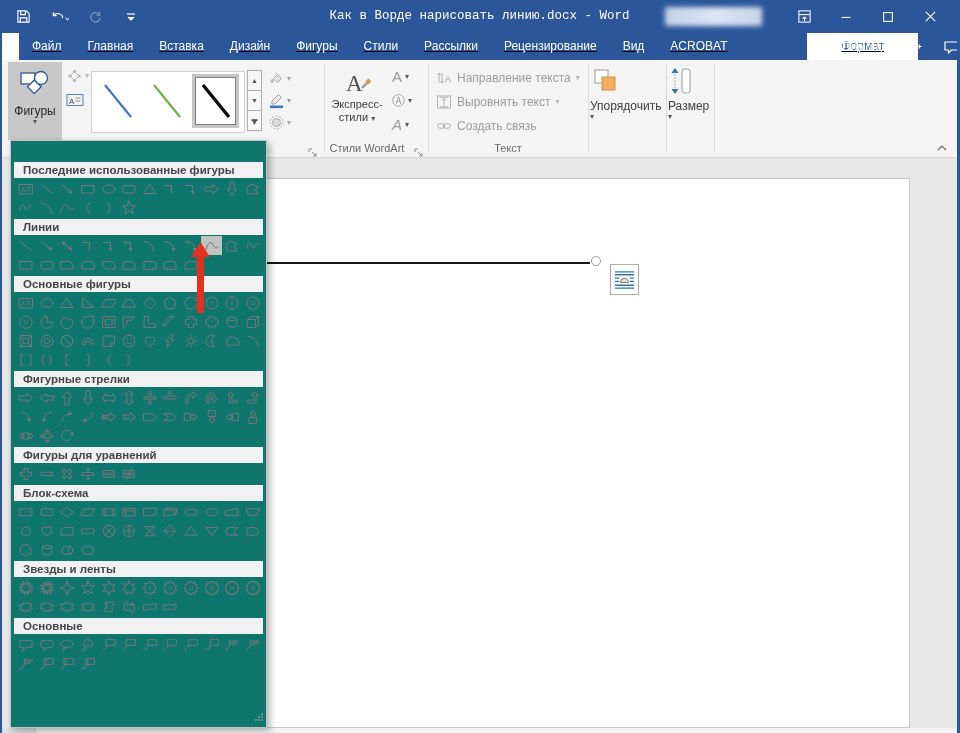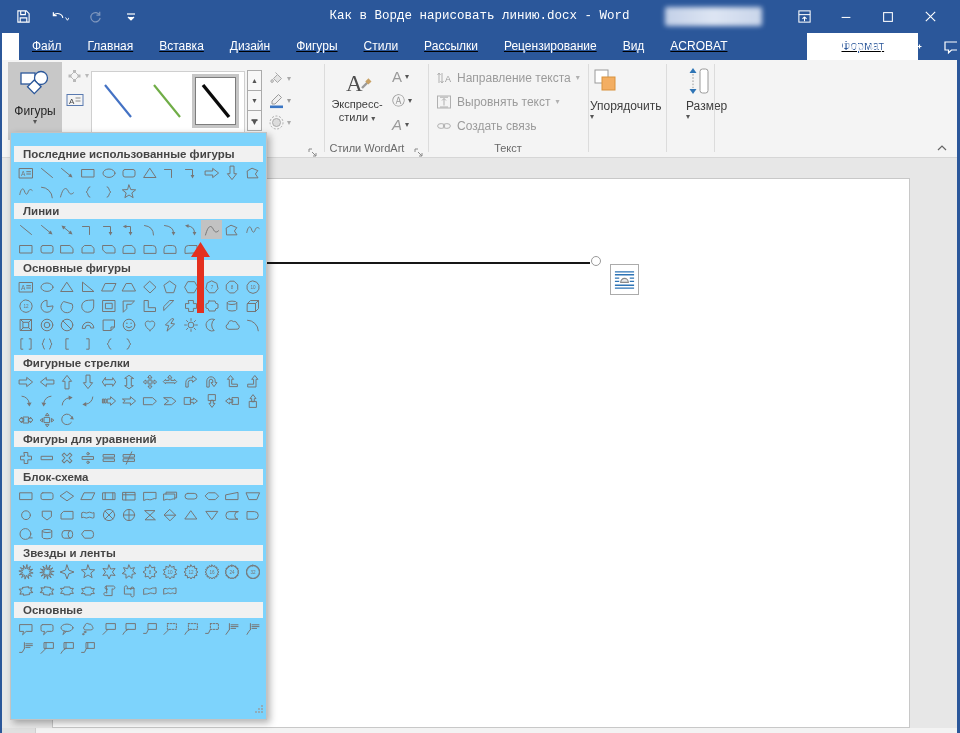--- a/index.html
+++ b/index.html
@@ -56,22 +56,22 @@
   .docarea{position:absolute;left:0;top:158px;width:957px;height:575px;background:#e7e7e7;z-index:1;}
   .page{position:absolute;left:50px;top:20px;width:858px;height:550px;background:#fff;border:1px solid #c8c8c8;}
   .hline{position:absolute;left:60px;top:104px;width:528px;height:2px;background:#161616;}
   .handle{position:absolute;left:589px;top:98px;width:10px;height:10px;border:1.6px solid #9a9a9a;
           border-radius:50%;background:#fff;}
   .layoutbtn{position:absolute;left:608px;top:106px;width:29px;height:31px;background:#fff;
              border:1px solid #ababab;display:flex;align-items:center;justify-content:center;}
   .status-strip{position:absolute;left:0;bottom:0;width:100%;height:5px;background:#f3f3f3;}
   .status-strip .chip{position:absolute;left:0;top:0;width:34px;height:5px;background:#e0e0e0;border-right:1px solid #cfcfcf;}
   
-  .panel{position:absolute;left:8px;top:132px;width:257px;height:588px;background:#7dd3fc;
-         border:1px solid #c3c3c3;box-shadow:3px 3px 7px rgba(0,0,0,.3);z-index:6;padding-top:11px;overflow:hidden;}
+  .panel{position:absolute;left:8px;top:140px;width:257px;height:588px;background:#0f766e;
+         border:1px solid #c3c3c3;box-shadow:3px 3px 7px rgba(0,0,0,.3);z-index:6;padding-top:19px;overflow:hidden;}
   .p-hdr{margin:2px 3px 1px 3px;padding:2px 9px;background:#f1f1f1;color:#454545;
          font-size:11.5px;font-weight:bold;}
   .p-row{display:flex;padding:0 0 0 5px;}
   .p-cell{width:20.6px;height:19px;display:flex;align-items:center;justify-content:center;}
   .p-cell.hl{background:#c2c2c2;}
   .grip{position:absolute;right:3px;bottom:2px;}
   .red-arrow{position:absolute;left:189px;top:242px;z-index:9;}
 </style>
 </head>
 <body>
@@ -339,21 +339,21 @@
       <svg width="30" height="30" viewBox="0 0 30 30">
         <rect x="5" y="4" width="13" height="13" fill="#fff" stroke="#9a9a9a"></rect>
         <rect x="12" y="11" width="13" height="13" fill="#f3ae62" stroke="#d8913d"></rect>
       </svg>
       <span class="l">Упорядочить</span>
       <span class="caret">▾</span>
     </div>
 
     <div class="gdiv" style="left:664px"></div>
 
-    <div class="bigbtn" style="left:684px;top:6px;width:46px">
+    <div class="bigbtn" style="left:666px;top:6px;width:46px">
       <svg width="26" height="30" viewBox="0 0 26 30">
         <rect x="14" y="3" width="8" height="24" rx="2.5" fill="#fff" stroke="#9a9a9a"></rect>
         <path d="M7,8 V22" stroke="#9a9a9a" stroke-dasharray="1.6,1.6" fill="none"></path>
         <polygon points="7,2 3.5,7 10.5,7" fill="#2e74b5"></polygon>
         <polygon points="7,28 3.5,23 10.5,23" fill="#2e74b5"></polygon>
       </svg>
       <span class="l">Размер</span>
       <span class="caret">▾</span>
     </div>
 

